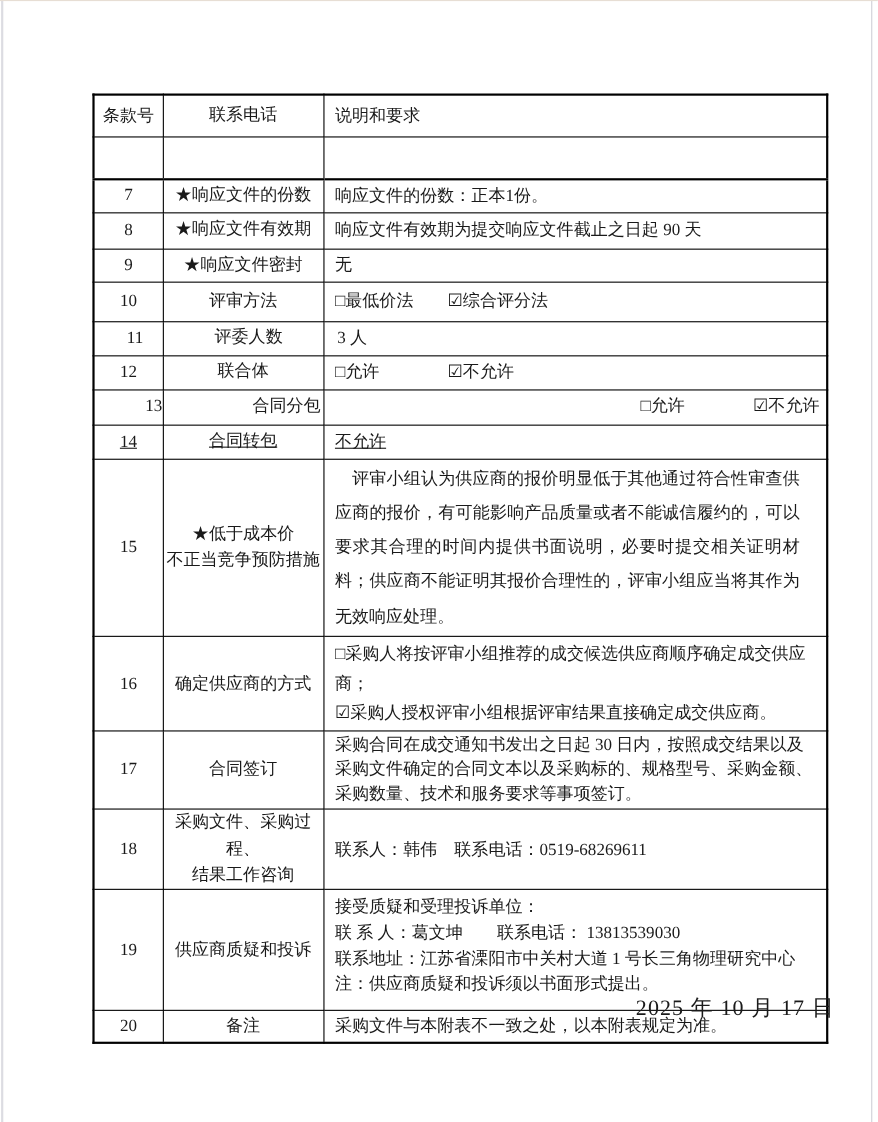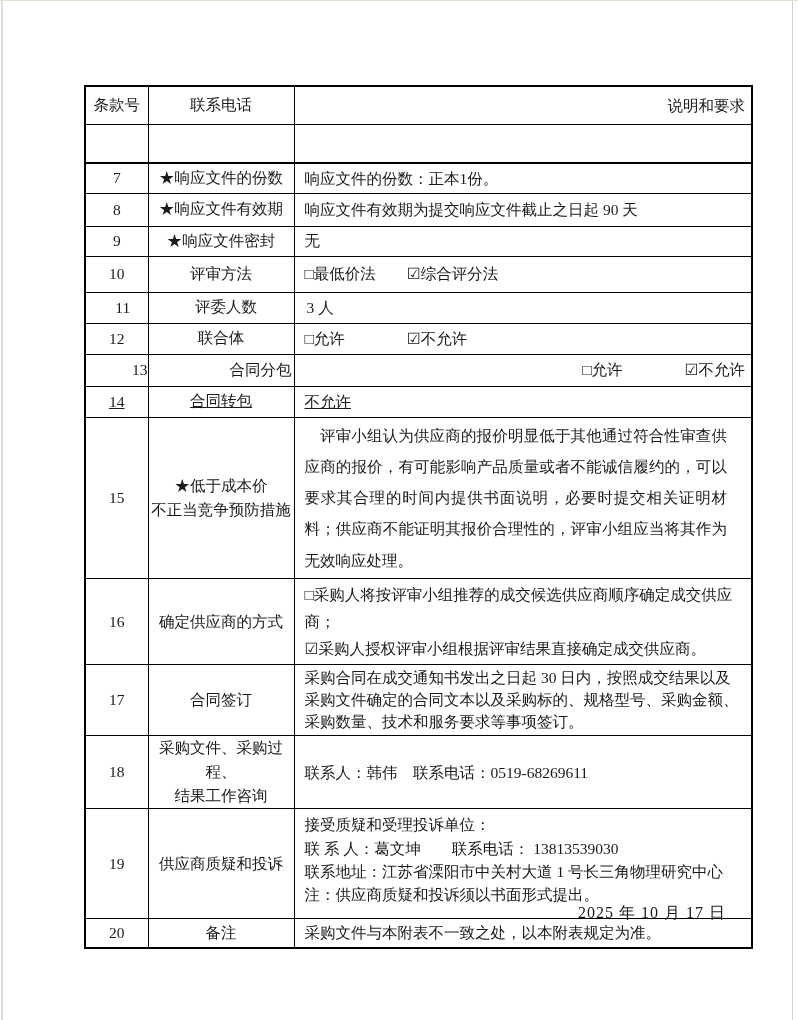--- a/index.html
+++ b/index.html
@@ -59,21 +59,21 @@
 
   tr.r15 td.desc { line-height: 2.02; text-indent: 1em; text-align: justify; padding-right: 24px; }
   tr.r16 td.desc { line-height: 1.75; }
   tr.r17 td.desc { line-height: 1.42; }
   tr.r19 td.desc { line-height: 1.5; padding-top: 4px; padding-bottom: 12px; }
 
   .doc-date {
     position: absolute;
     left: 578px;
     top: 903px;
-    font-size: 16px;
+    font-size: 20px;
     letter-spacing: 1px;
     white-space: nowrap;
   }
 </style>
 </head>
 <body>
 
 <div class="edge-left"></div>
 <div class="edge-right"></div>
 <div class="edge-top"></div>
@@ -81,21 +81,21 @@
 <table class="terms">
   <colgroup>
       <col class="c-no">
       <col class="c-name">
       <col class="c-desc">
     </colgroup>
   <tbody>
     <tr class="r-header">
       <td class="no">条款号</td>
       <td class="name">联系电话</td>
-      <td class="desc" style="text-align:right;">说明和要求</td>
+      <td class="desc" style="text-align:left;">说明和要求</td>
     </tr>
     <tr class="r-empty">
       <td class="no"></td>
       <td class="name"></td>
       <td class="desc"></td>
     </tr>
     <tr class="r7">
       <td class="no">7</td>
       <td class="name">★响应文件的份数</td>
       <td class="desc">响应文件的份数：正本1份。</td>

